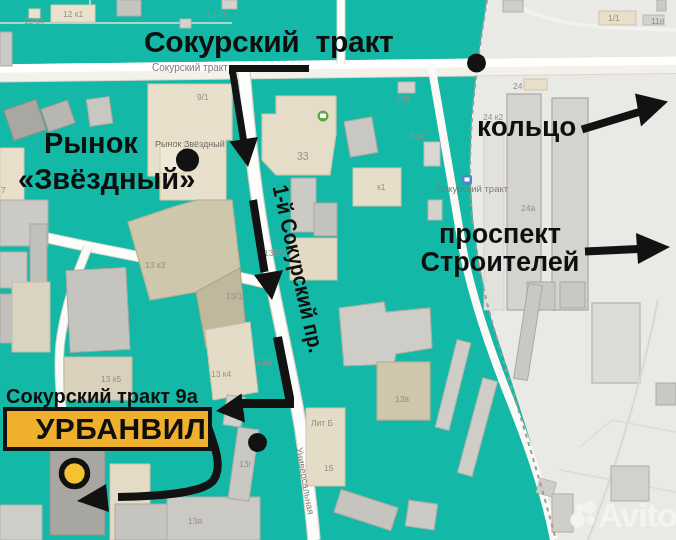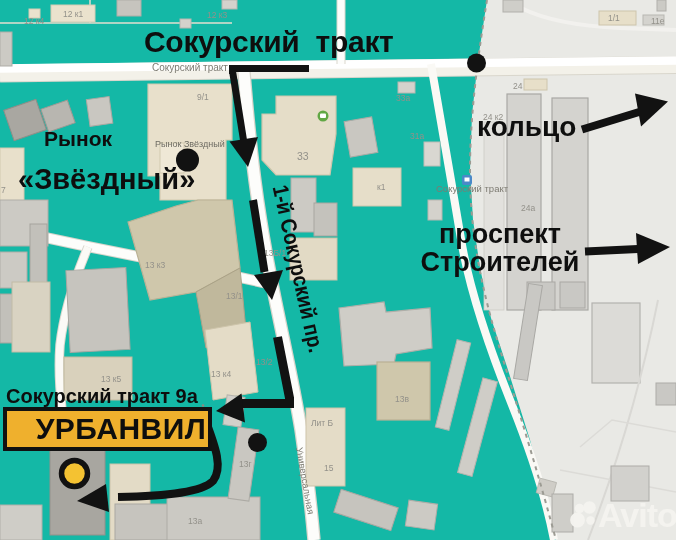--- a/index.html
+++ b/index.html
@@ -244,21 +244,21 @@
 </svg>
 
 <div class="lbl" style="left:144px;top:26px;font-size:30px;letter-spacing:-0.3px;">Сокурский  тракт</div>
 
 
 <div class="lbl" style="left:412px;top:220px;font-size:27px;text-align:center;width:176px;">проспект
 Строителей</div>
 
 <div class="lbl" style="left:477px;top:112px;font-size:28px;">кольцо</div>
 
-<div class="lbl" style="left:44px;top:128px;font-size:21px;">Рынок</div>
+<div class="lbl" style="left:44px;top:128px;font-size:29px;">Рынок</div>
 
 <div class="lbl" style="left:18px;top:164px;font-size:29px;">«Звёздный»</div>
 
 <div class="lbl" style="left:290px;top:183px;font-size:22px;transform:rotate(77.5deg) scaleX(0.88);transform-origin:0 0;">1-й Сокурский пр.</div>
 
 <div class="lbl" style="left:6px;top:386px;font-size:20px;">Сокурский тракт 9а</div>
 
 <div class="lbl" style="left:3px;top:407px;width:174px;height:36px;background:#EFB02D;border:4px solid #111;font-size:30px;text-align:center;line-height:36px;letter-spacing:0.5px;padding-left:27px;">УРБАНВИЛ</div>
 
 </div>

